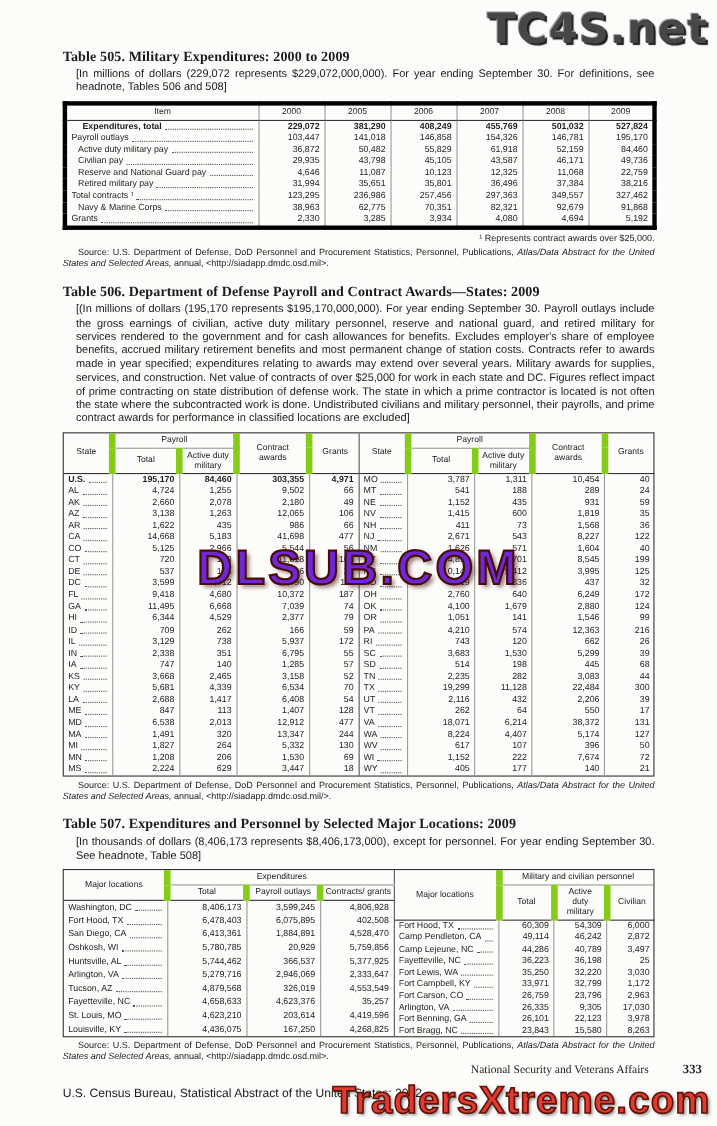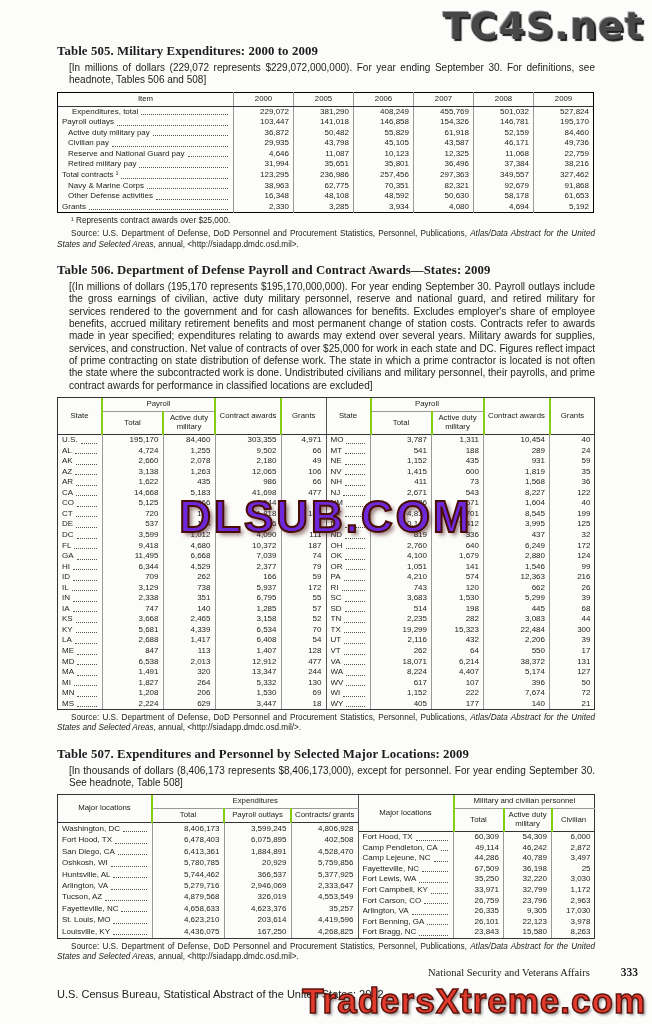--- a/index.html
+++ b/index.html
@@ -11,47 +11,47 @@
   }
   .content { padding:44px 57px 0 57px; }
 
   h2.tbl-title {
     font-family:"Liberation Serif", serif; font-weight:bold;
     font-size:12.8px; margin:13px 0 3px 0; letter-spacing:.1px;
   }
   h2.tbl-title.first { margin-top:0; }
 
   .headnote { font-size:10px; line-height:1.24; margin:0 0 5px 0; text-align:justify;padding-left:12px; }
-  .footnote { font-size:8.2px; line-height:1.24; margin:3px 0 0 0; text-indent:14px; }
+  .footnote { font-size:8.2px; line-height:1.24; margin:3px 0 0 0; text-indent:14px;text-align:right; }
   .source   { font-size:8.2px; line-height:1.24; margin:3px 0 0 0; text-indent:14px; text-align:justify; }
 
   table { border-collapse:collapse; table-layout:fixed; }
   td, th { padding:0 4px; font-size:8px; line-height:1.32; overflow:hidden; }
   td { white-space:nowrap; }
   th { font-size:7.8px; line-height:1.15; font-weight:normal; text-align:center;
        vertical-align:middle; padding:2px 2px; white-space:normal; }
   .num { text-align:right; }
-  tr.bold td { font-weight:normal;margin-left:40px; }
+  tr.bold td { font-weight:bold;margin-left:40px; }
 
   .lblflex { display:flex; align-items:flex-end; overflow:hidden; }
   .dots { flex:1 1 auto; min-width:4px; border-bottom:1px dotted #555; margin:0 1px 2px 3px; }
 
   
-  .t505 { width:536px; border:1px solid #000000; margin-top:2px; }
+  .t505 { width:536px; border:4px solid #000000; margin-top:2px; }
   .t505 thead th { border-bottom:1px solid #333; border-left:1px solid #999; }
   .t505 thead th:first-child { border-left:none; }
   .t505 td { border-left:1px solid #999; }
   .t505 td:first-child { border-left:none; }
   .t505 tr.ind1 td:first-child { padding-left:10px; }
   .t505 tr.ind2 td:first-child { padding-left:14px; }
 
   
   .splitwrap { display:flex; border:1px solid #333; margin-top:2px; width:538px; }
   .splitwrap table:first-child { border-right:1px solid #555; }
-  .split th { border-left:2px solid #84cc16; }
+  .split th { border-left:6px solid #84cc16; }
   .split th.noL { border-left:none; }
   .split th.grp { border-bottom:1px solid #999; }
   .split td { border-left:1px solid #999; }
   .split td:first-child { border-left:none; }
   .split tbody tr:first-child td { border-top:1px solid #333; }
 
   
   .wm { position:absolute; font-weight:bold; white-space:nowrap; pointer-events:none; }
   .wm-top {
     top:4px; right:8px; font-size:38px; letter-spacing:1px;
@@ -215,34 +215,20 @@
                 <span class="dots"></span>
               </div>
             </td>
             <td class="num">38,963</td>
             <td class="num">62,775</td>
             <td class="num">70,351</td>
             <td class="num">82,321</td>
             <td class="num">92,679</td>
             <td class="num">91,868</td>
           </tr>
-          <tr class="ind1">
-            <td>
-              <div class="lblflex">
-                <span>Other Defense activities</span>
-                <span class="dots"></span>
-              </div>
-            </td>
-            <td class="num">16,348</td>
-            <td class="num">48,108</td>
-            <td class="num">48,592</td>
-            <td class="num">50,630</td>
-            <td class="num">58,178</td>
-            <td class="num">61,653</td>
-          </tr>
           <tr>
             <td>
               <div class="lblflex">
                 <span>Grants</span>
                 <span class="dots"></span>
               </div>
             </td>
             <td class="num">2,330</td>
             <td class="num">3,285</td>
             <td class="num">3,934</td>
@@ -834,21 +820,21 @@
               <td class="num">44</td>
             </tr>
             <tr>
               <td>
                 <div class="lblflex">
                   <span>TX</span>
                   <span class="dots"></span>
                 </div>
               </td>
               <td class="num">19,299</td>
-              <td class="num">15,323</td>
+              <td class="num">11,128</td>
               <td class="num">22,484</td>
               <td class="num">300</td>
             </tr>
             <tr>
               <td>
                 <div class="lblflex">
                   <span>UT</span>
                   <span class="dots"></span>
                 </div>
               </td>
@@ -1123,21 +1109,21 @@
               <td class="num">40,789</td>
               <td class="num">3,497</td>
             </tr>
             <tr>
               <td>
                 <div class="lblflex">
                   <span>Fayetteville, NC</span>
                   <span class="dots"></span>
                 </div>
               </td>
-              <td class="num">67,509</td>
+              <td class="num">36,223</td>
               <td class="num">36,198</td>
               <td class="num">25</td>
             </tr>
             <tr>
               <td>
                 <div class="lblflex">
                   <span>Fort Lewis, WA</span>
                   <span class="dots"></span>
                 </div>
               </td>

